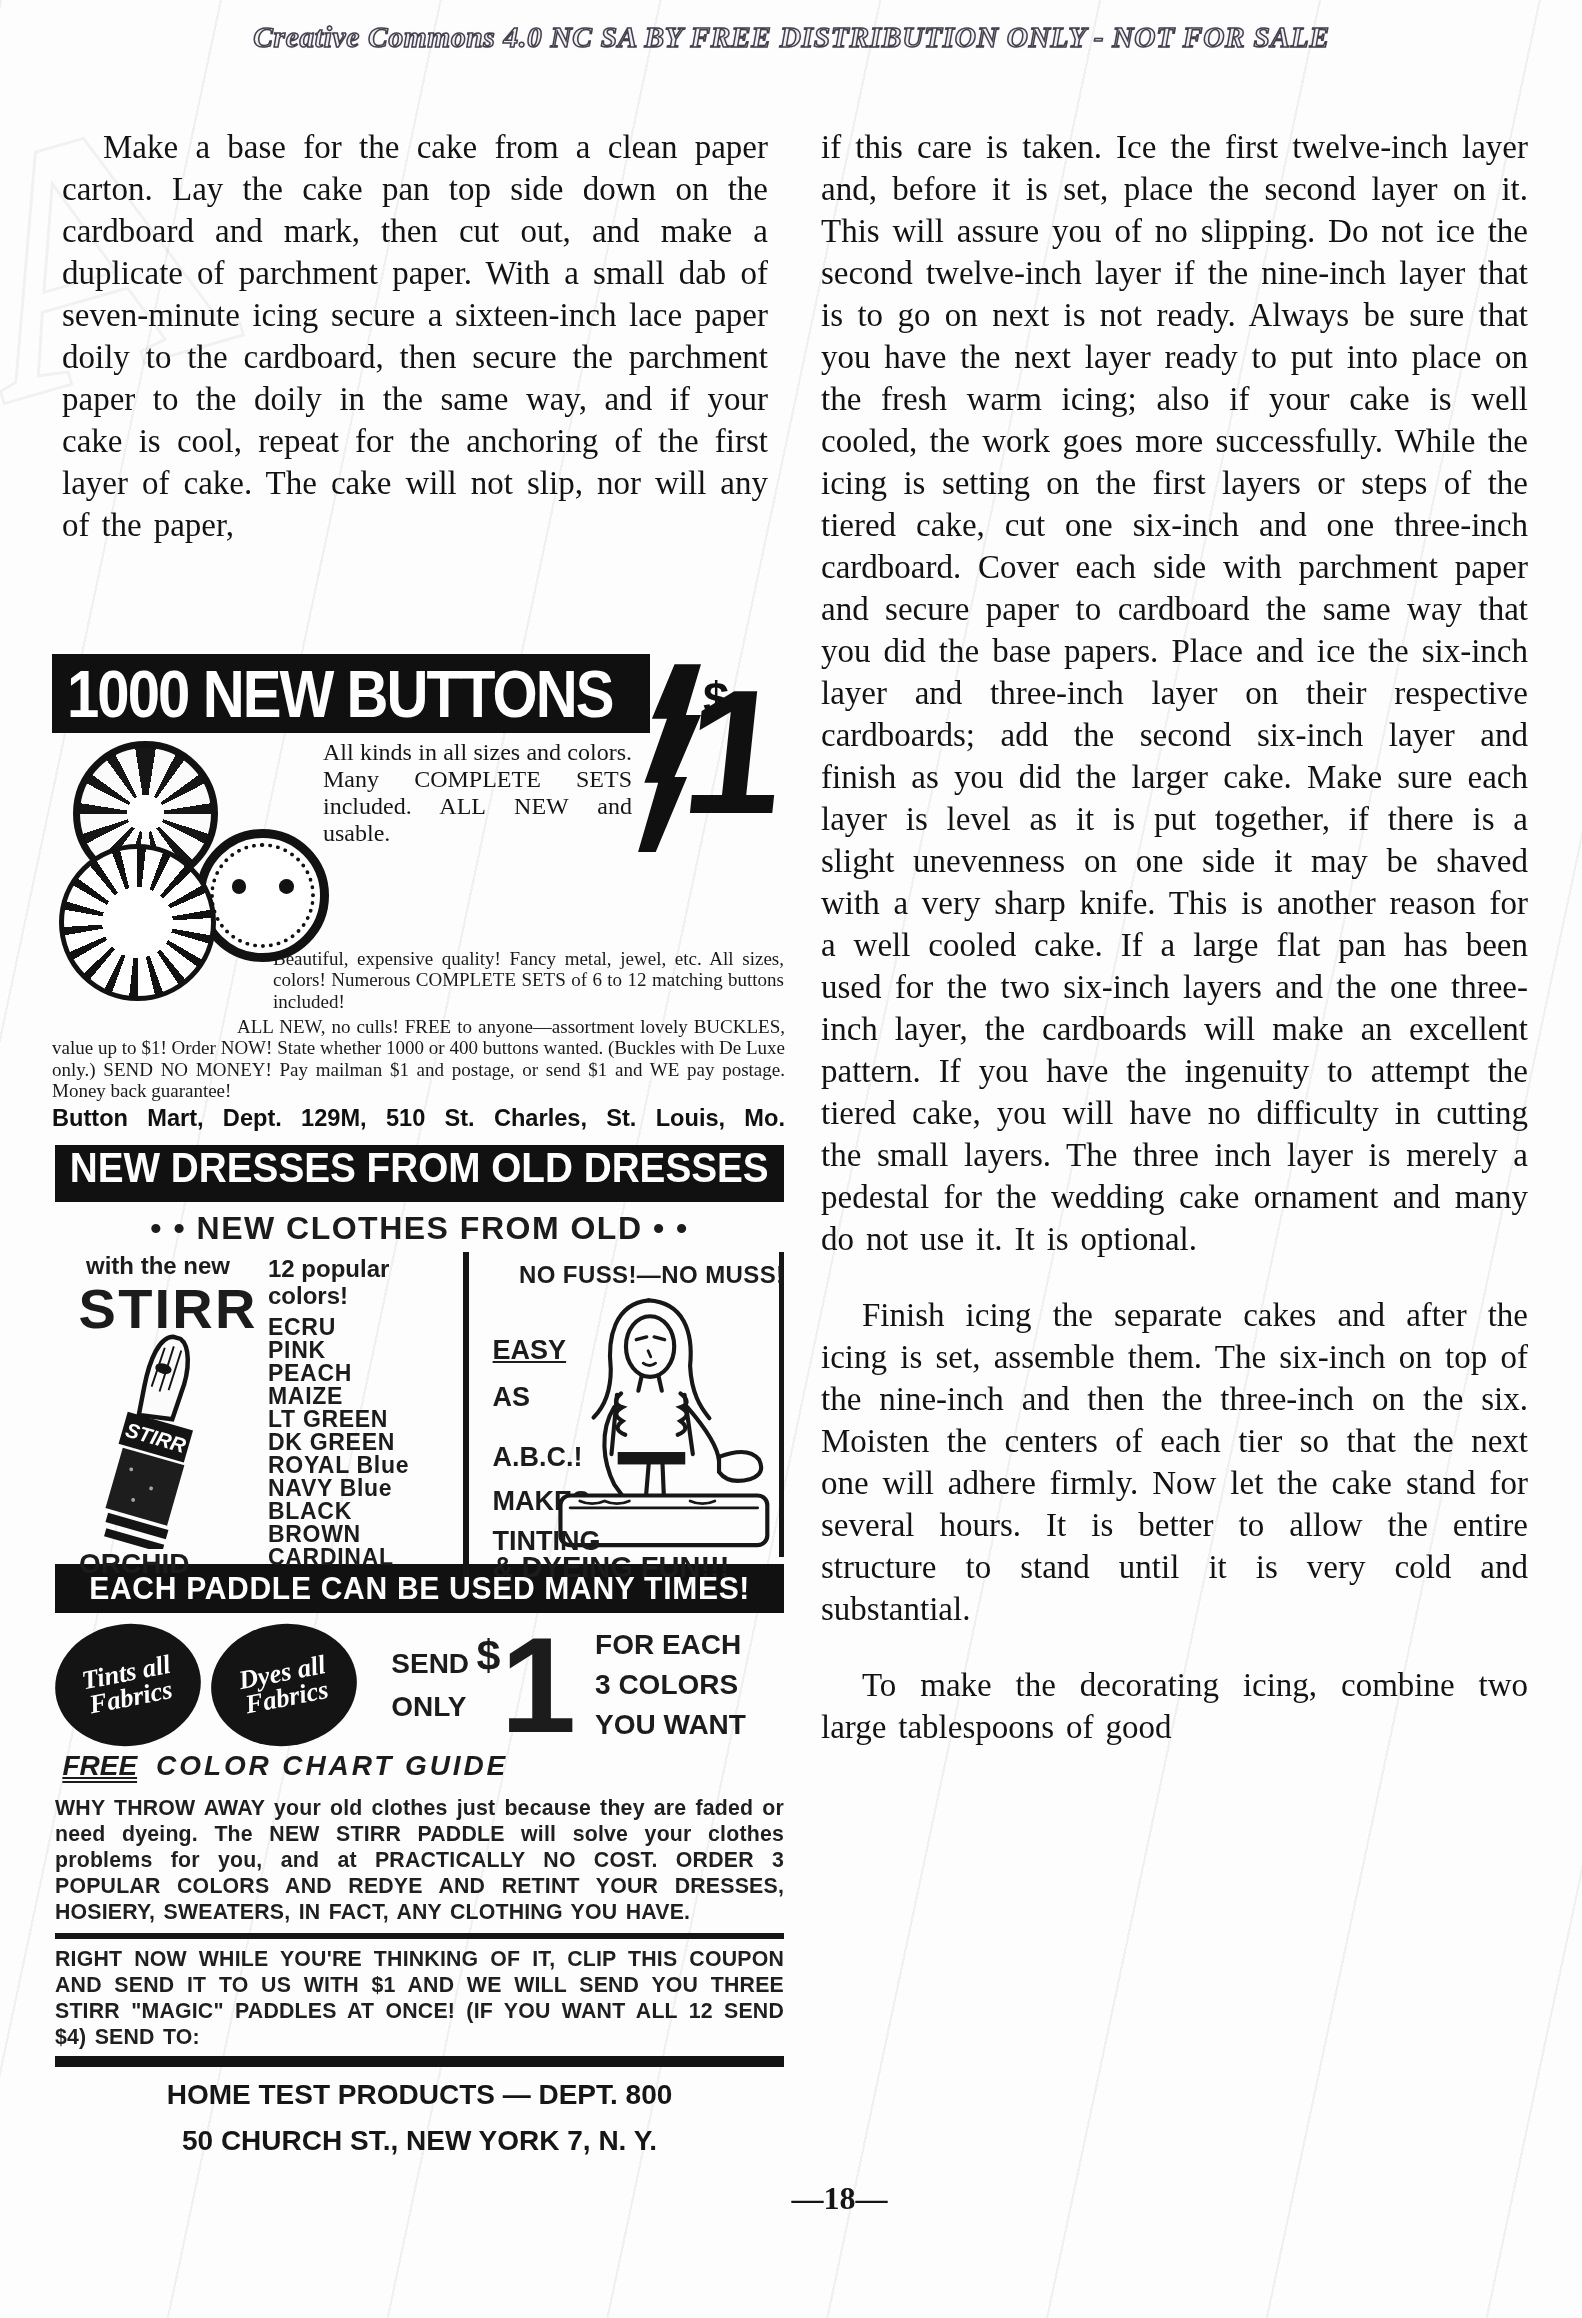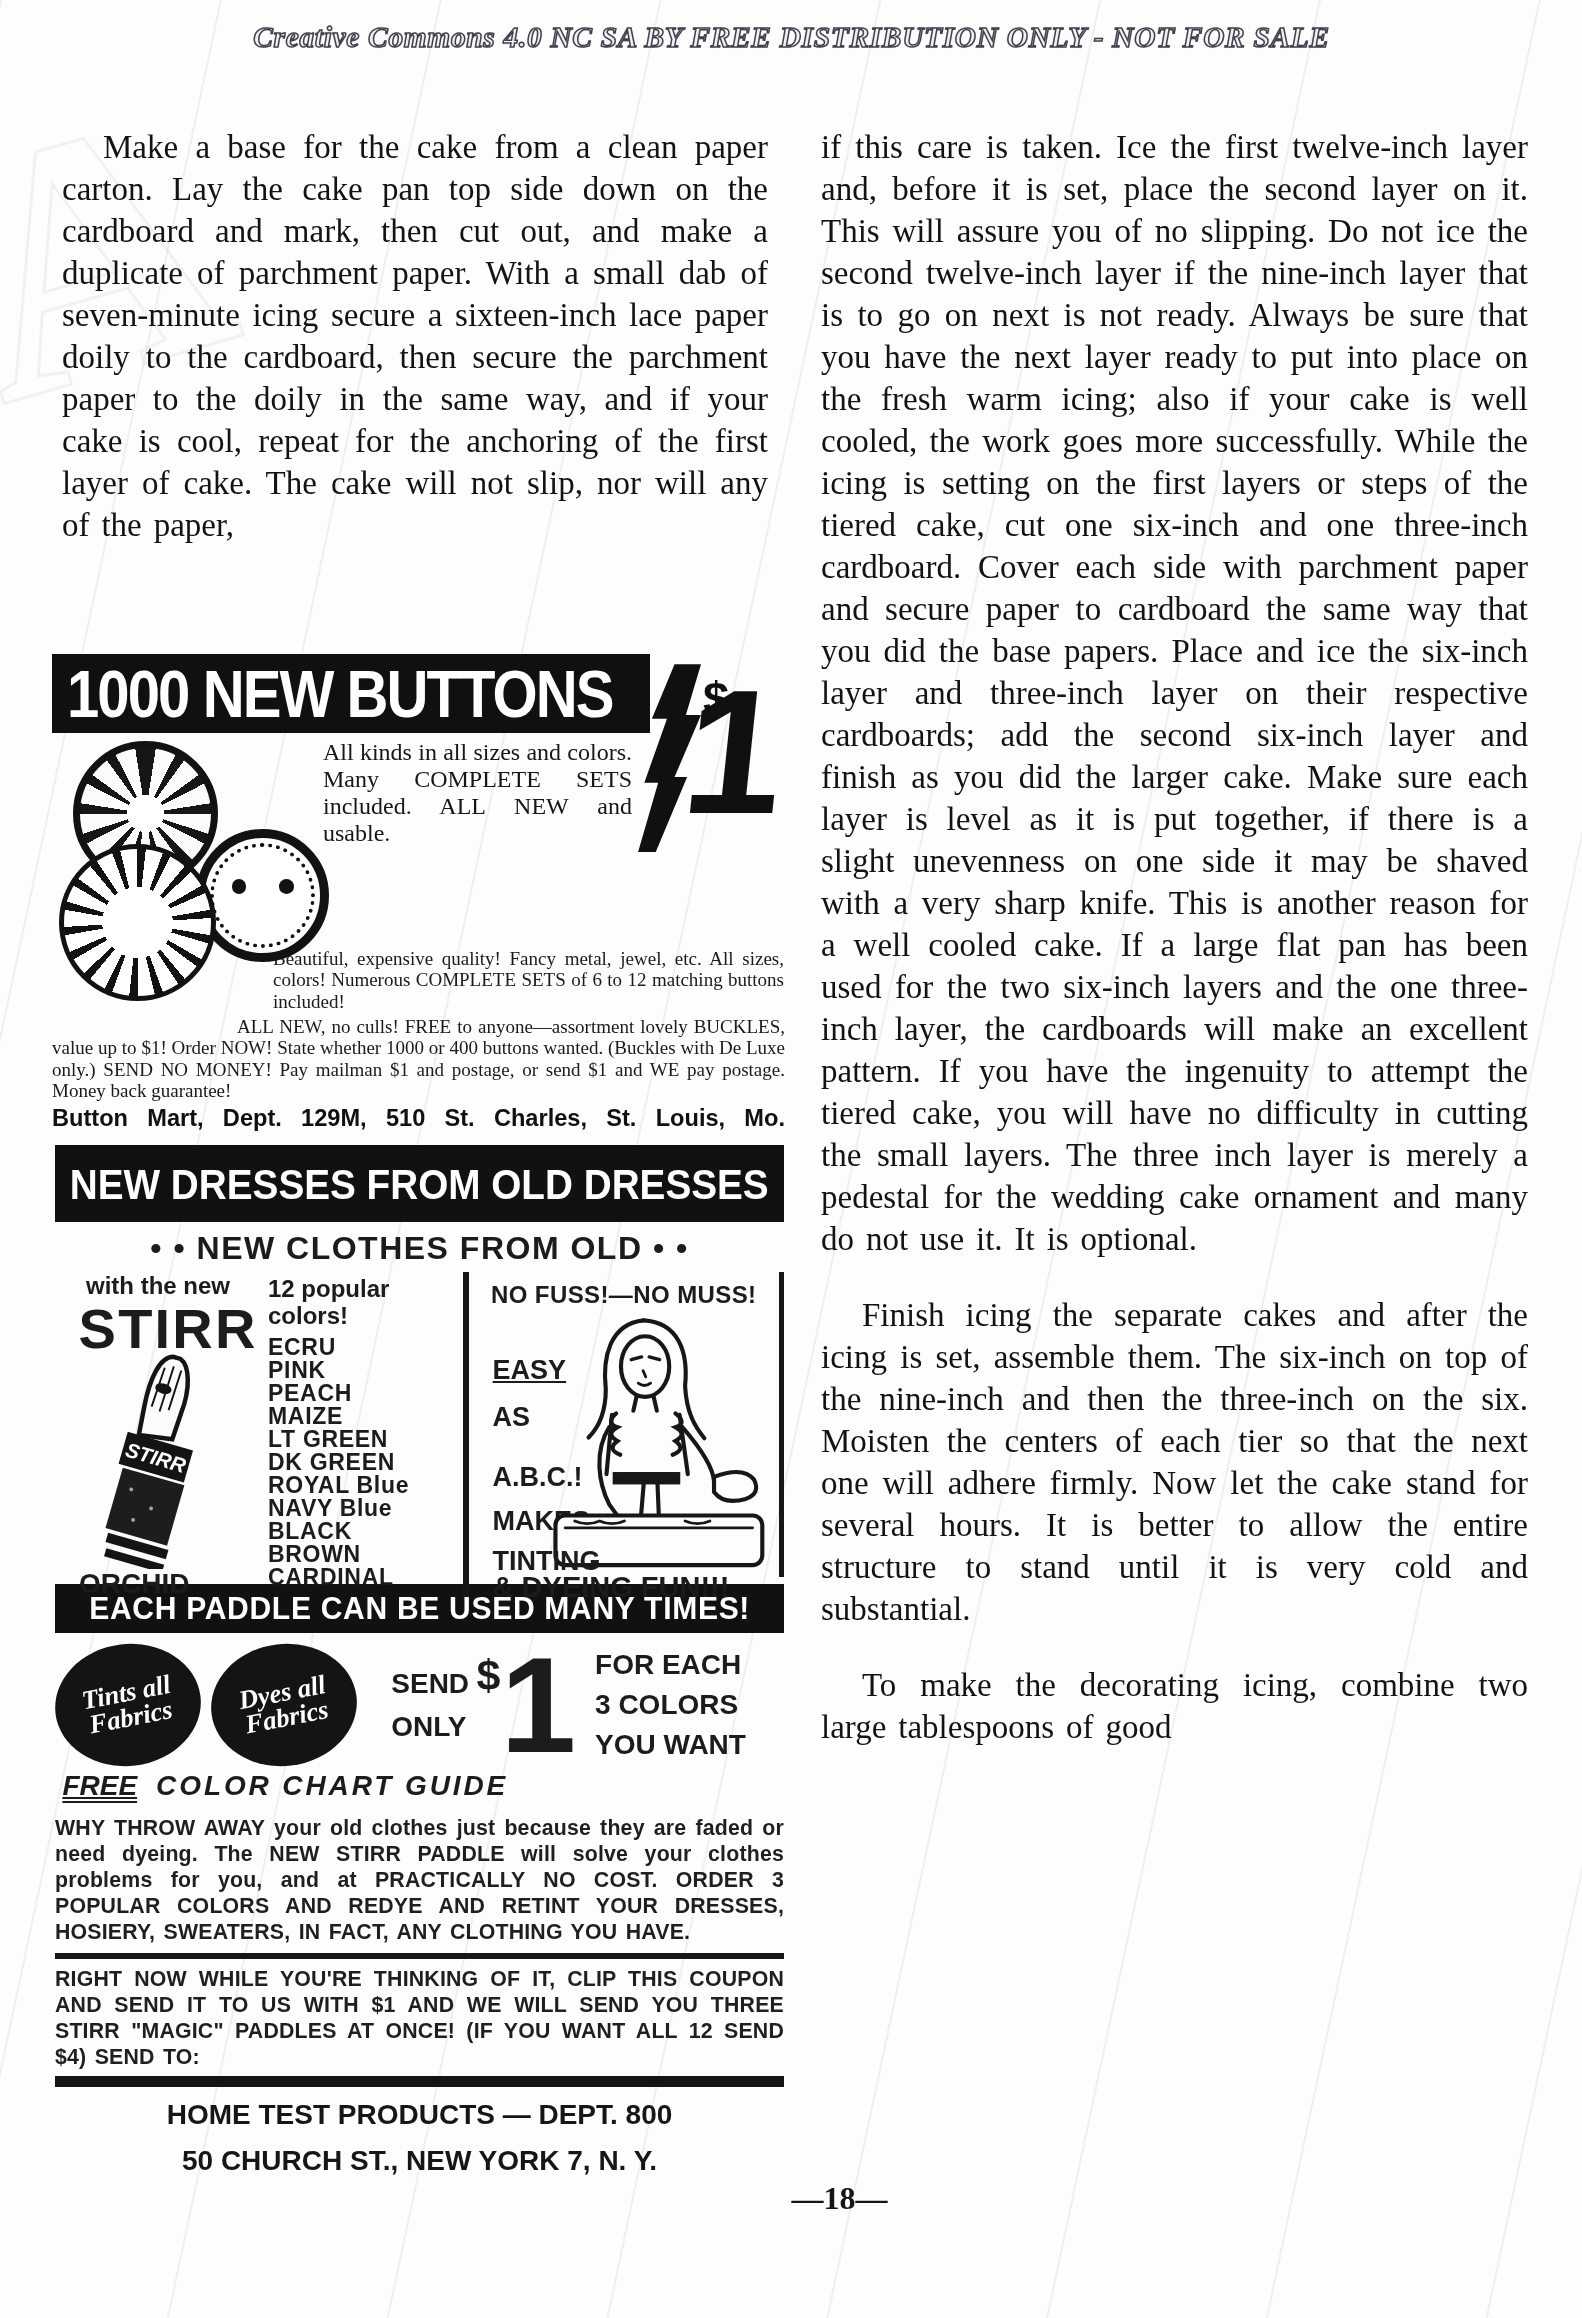--- a/index.html
+++ b/index.html
@@ -82,37 +82,37 @@
   .ba-price2 .d{font:900 34px/34px "Liberation Sans",sans-serif;vertical-align:top;color:#101010;}
   .ba-price2 .o{font:900 118px/103px "Liberation Sans",sans-serif;color:#101010;}
   .ba-fine{margin:0;font:400 19px/21.3px "Liberation Serif",serif;text-align:justify;color:#1a1a1a;}
   .ba-fine1{position:absolute;left:221px;top:294px;width:511px;}
   .ba-fine2{position:absolute;left:0;top:362px;width:733px;text-indent:185px;}
   .ba-addr{position:absolute;left:0;top:450px;width:733px;margin:0;
     font:700 23.6px/28px "Liberation Sans",sans-serif;color:#101010;
     text-align:justify;text-align-last:justify;}
   
   .stirr-ad{position:absolute;left:55px;top:1145px;width:729px;color:#1c1c1c;}
-  .sa-banner{height:77px;background:#111;display:flex;align-items:center;justify-content:center;}
+  .sa-banner{height:57px;background:#111;display:flex;align-items:flex-start;justify-content:center;}
   .sa-banner-text{white-space:nowrap;font:900 43px/44px "Liberation Sans",sans-serif;color:#fff;
     transform:scaleX(.9);letter-spacing:0;}
   .sa-sub{margin-top:8.8px;text-align:center;
     font:800 32px/35px "Liberation Sans",sans-serif;letter-spacing:1.5px;color:#1c1c1c;}
   .sa-mid{margin-top:5.9px;height:305px;display:grid;grid-template-columns:213px 195px 1fr;position:relative;
     border-right:5.9px solid #161616;}
   .sa-c1{display:flex;flex-direction:column;}
   .sa-leadin{font:800 24px/26.5px "Liberation Sans",sans-serif;margin-left:31px;margin-top:1.5px;}
   .sa-brand{font:900 56px/57px "Liberation Sans",sans-serif;letter-spacing:2.2px;margin-left:23.6px;}
   .sa-paddle{margin:-8.8px 0 0 13.2px;}
   .sa-orchid{margin-top:auto;margin-left:24px;margin-bottom:1.5px;font:800 28px/29.4px "Liberation Sans",sans-serif;}
   .sa-c2{padding-top:2.9px;}
   .sa-colors-head{font:800 24px/27px "Liberation Sans",sans-serif;width:162px;margin-bottom:7.4px;}
   .sa-color{font:800 23px/23px "Liberation Sans",sans-serif;letter-spacing:0.7px;}
   .sa-c3{position:relative;border-left:6.6px solid #161616;padding-left:22px;}
-  .sa-nofuss{margin-top:10.3px;white-space:nowrap;font:800 24px/26.5px "Liberation Sans",sans-serif;letter-spacing:0.4px;}
+  .sa-nofuss{margin-top:10.3px;white-space:nowrap;font:800 24px/26.5px "Liberation Sans",sans-serif;letter-spacing:0.4px;margin-left:28px;}
   .sa-easy1{position:absolute;left:23.6px;top:83px;font:800 27px "Liberation Sans",sans-serif;text-decoration:underline;}
   .sa-easy2{position:absolute;left:23.6px;top:130px;font:800 27px "Liberation Sans",sans-serif;}
   .sa-easy3{position:absolute;left:23.6px;top:190px;font:800 27px "Liberation Sans",sans-serif;}
   .sa-makes1{position:absolute;left:23.6px;top:234px;font:800 27px "Liberation Sans",sans-serif;}
   .sa-makes2{position:absolute;left:23.6px;top:274px;font:800 27px "Liberation Sans",sans-serif;z-index:2;}
   .sa-makes3{position:absolute;left:23.6px;bottom:-4.4px;font:800 29px "Liberation Sans",sans-serif;z-index:2;white-space:nowrap;}
   .sa-woman{position:absolute;right:0;top:38px;}
   .sa-paddle-banner{margin-top:7.4px;height:49px;background:#111;display:flex;align-items:center;justify-content:center;}
   .sa-paddle-banner-text{white-space:nowrap;font:800 31px/32px "Liberation Sans",sans-serif;color:#fff;letter-spacing:0.7px;transform:scaleX(.97);}
   .sa-ovals{margin-top:10.3px;height:124px;display:flex;align-items:center;}

